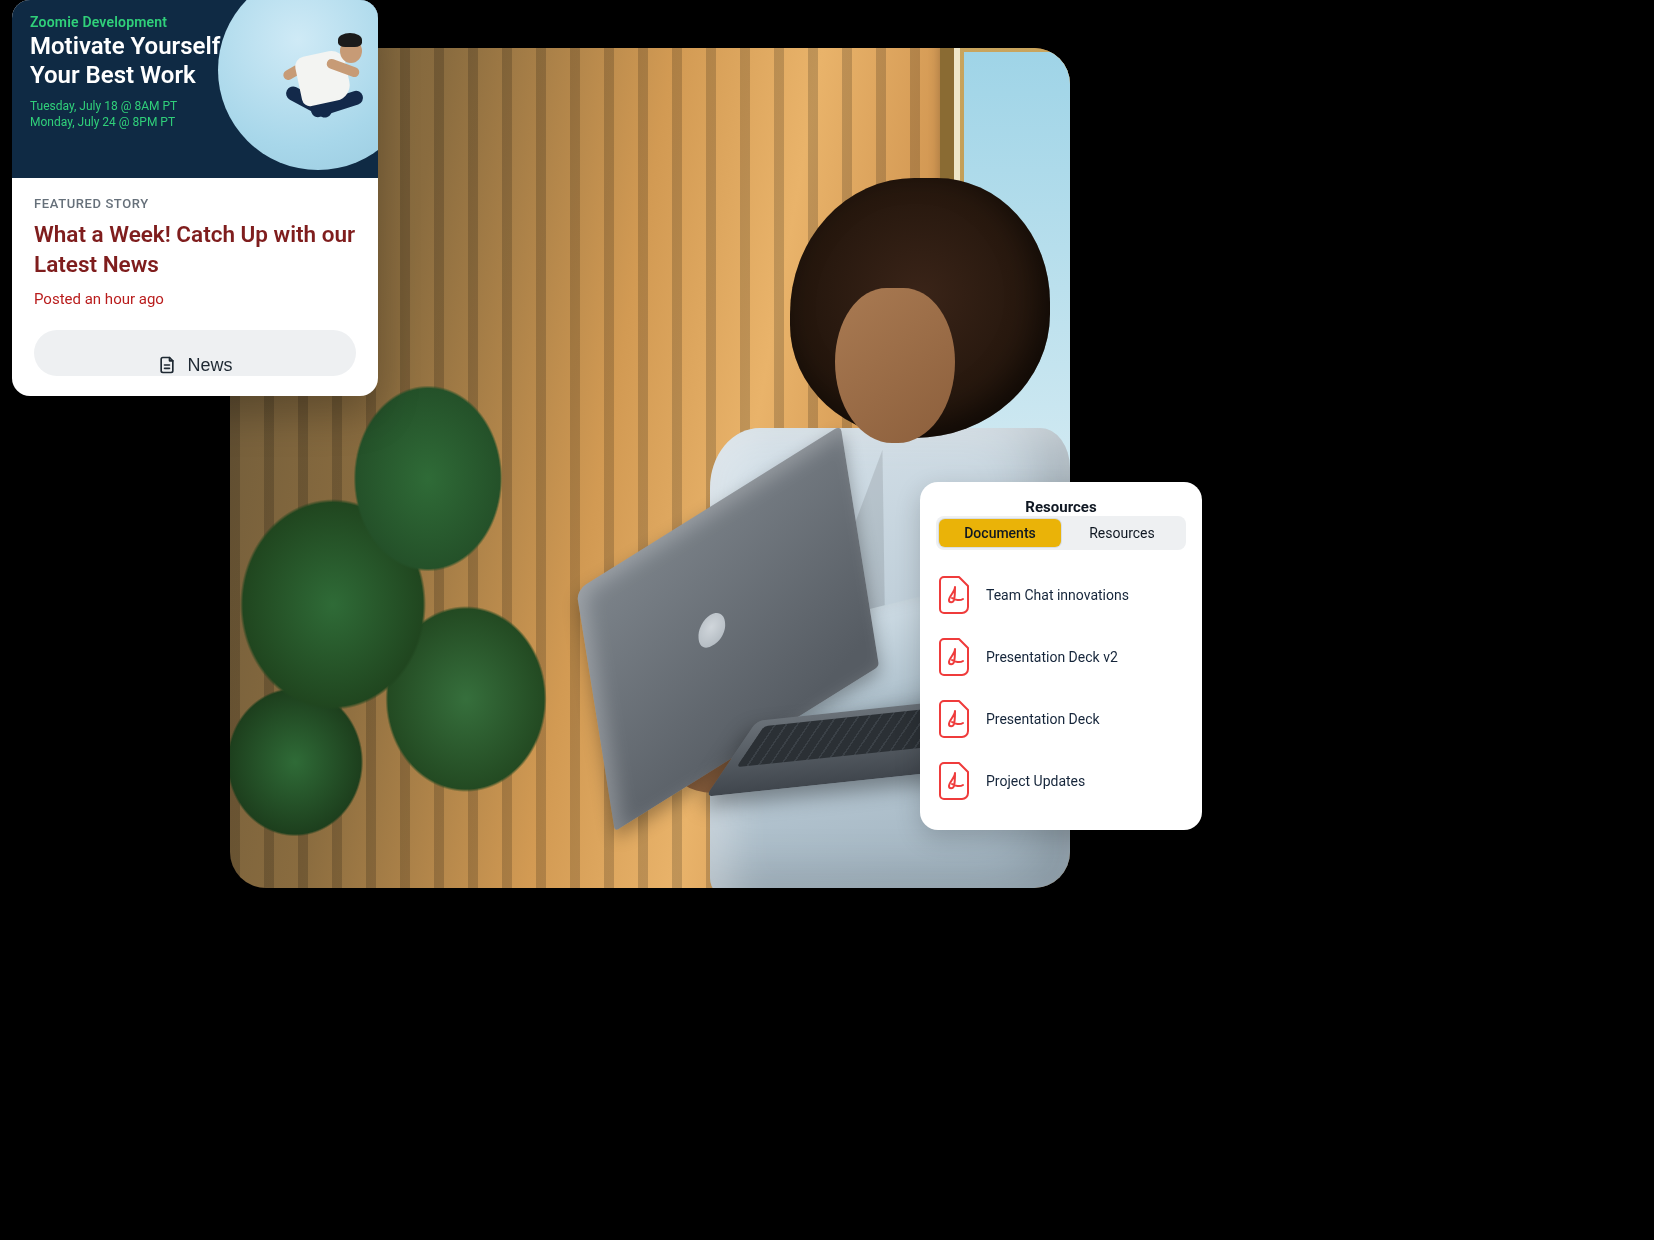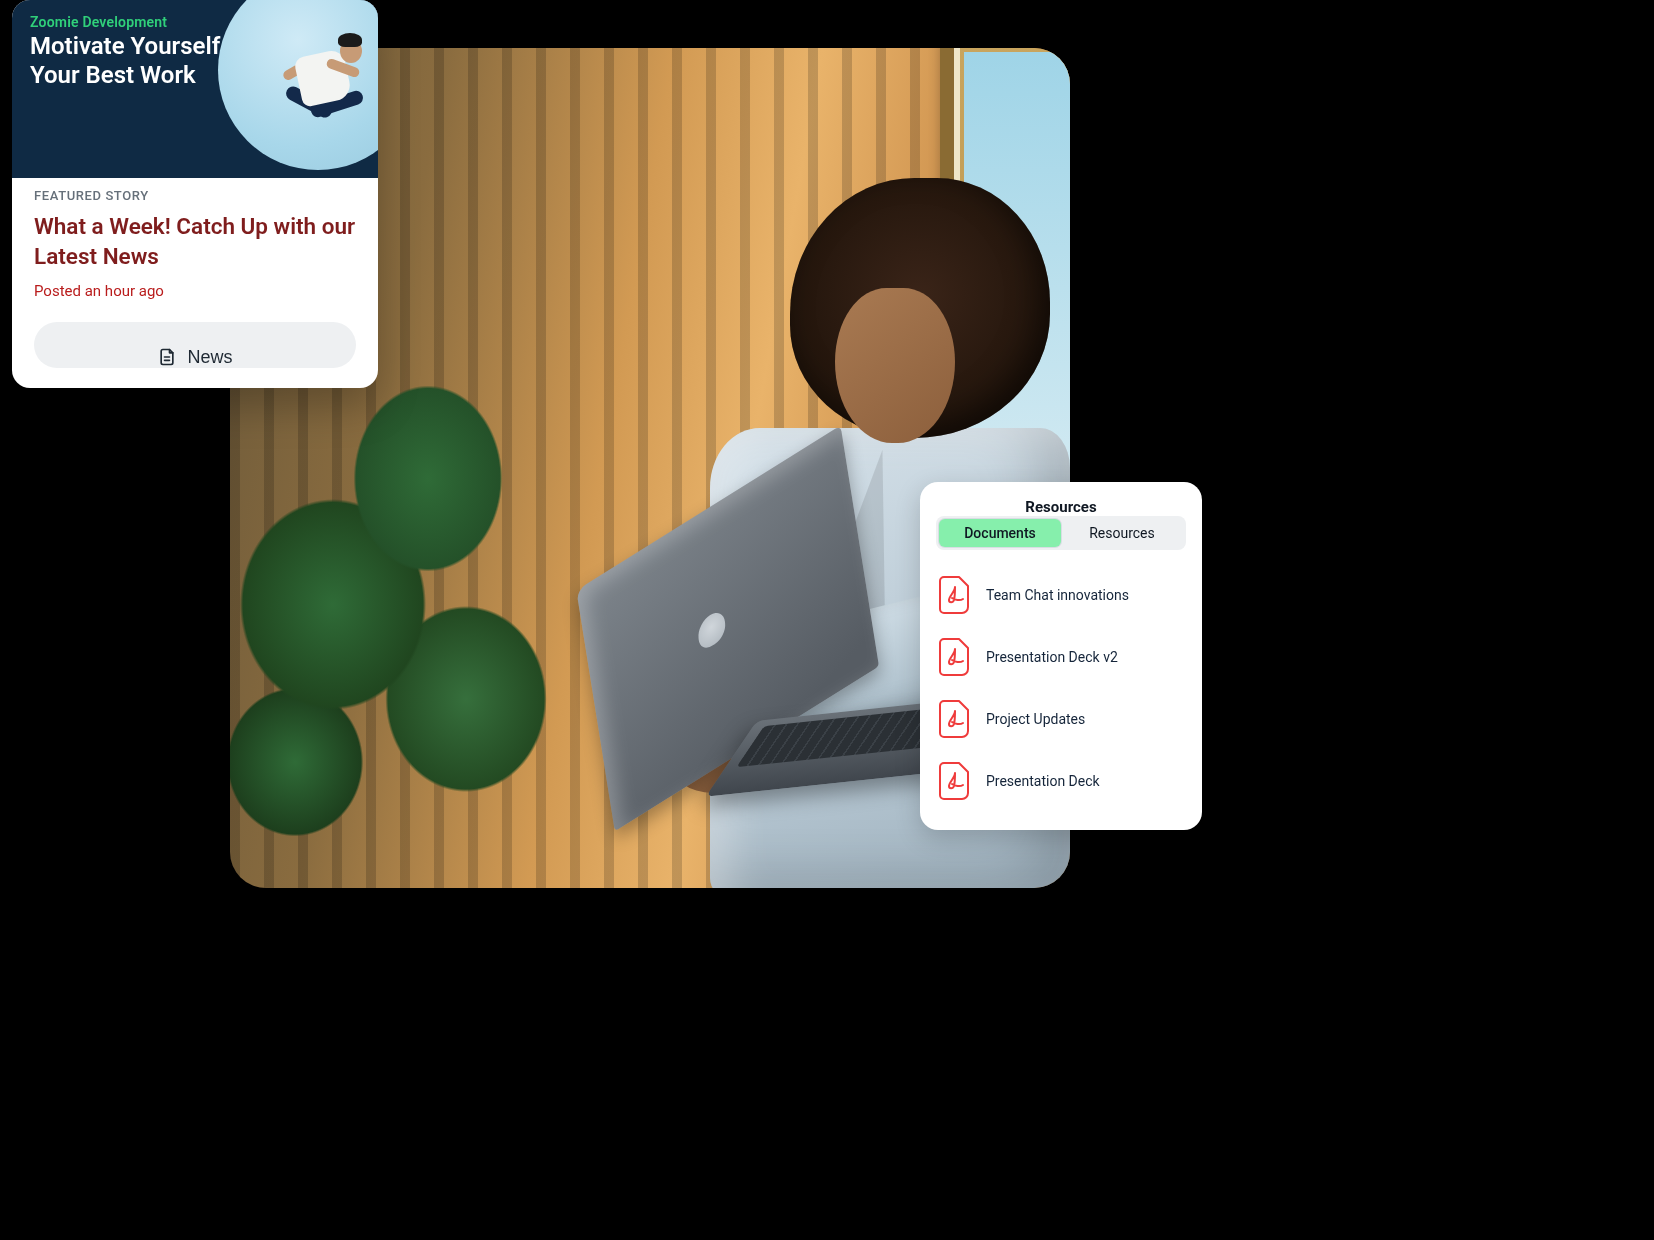--- a/index.html
+++ b/index.html
@@ -308,21 +308,21 @@
       position: absolute;
       left: 62px;
       top: 72px;
       width: 54px;
       height: 14px;
       background: #13294a;
       border-radius: 8px;
       transform: rotate(-18deg);
     }
     .feature-body {
-      padding: 10px 22px 20px;
+      padding: 18px 22px 20px;
     }
     .feature-eyebrow {
       font-size: 13px;
       letter-spacing: 0.6px;
       color: #66707a;
       font-weight: 500;
     }
     .feature-headline {
       margin-top: 8px;
       color: #7f1d1d;
@@ -384,21 +384,21 @@
       flex: 1;
       text-align: center;
       font-size: 14px;
       padding: 6px 0;
       border-radius: 6px;
       color: #0f1722;
       cursor: pointer;
       user-select: none;
     }
     .segment.active {
-      background: #86efac;
+      background: #eab308;
       box-shadow: 0 0 0 1px #d8dde3;
       font-weight: 500;
     }
     .doc-row {
       display: flex;
       align-items: center;
       gap: 14px;
       padding: 11px 2px;
       cursor: pointer;
       border-radius: 8px;
@@ -437,20 +437,24 @@
         <div class="laptop-base"></div>
         <div class="laptop-keys"></div>
       </div>
     </div>
   </div>
 
   <div class="feature-card">
     <div class="feature-hero">
       <div class="feature-brand">Zoomie Development</div>
       <div class="feature-title">Motivate Yourself to Do Your Best Work</div>
+      <div class="feature-dates">
+        <div class="feature-date">Tuesday, July 18 @ 8AM PT</div>
+        <div class="feature-date">Monday, July 24 @ 8PM PT</div>
+      </div>
       <div class="hero-circle">
         <div class="runner">
           <div class="leg1"></div>
           <div class="leg2"></div>
           <div class="arm2"></div>
           <div class="torso"></div>
           <div class="arm1"></div>
           <div class="head"></div>
           <div class="hairr"></div>
         </div>
@@ -501,27 +505,27 @@
       <span class="doc-name">Presentation Deck v2</span>
     </div>
 
     <div class="doc-row">
       <span class="pdf-icon">
         <svg viewBox="0 0 34 40" width="34" height="40" fill="none" stroke="#ef3b3b" stroke-width="2" stroke-linejoin="round">
           <path d="M6 2h15l9 9v21a6 6 0 0 1-6 6H6a4 4 0 0 1-4-4V6a4 4 0 0 1 4-4z"></path>
           <path d="M17 12c0 5 -6 9 -6 13 0 3 4 3 5 0 1 -4 1 -11 1 -13z M14 23c3 2 8 3 11 1" stroke-linecap="round"></path>
         </svg>
       </span>
-      <span class="doc-name">Project Updates</span>
+      <span class="doc-name">Presentation Deck</span>
     </div>
 
     <div class="doc-row">
       <span class="pdf-icon">
         <svg viewBox="0 0 34 40" width="34" height="40" fill="none" stroke="#ef3b3b" stroke-width="2" stroke-linejoin="round">
           <path d="M6 2h15l9 9v21a6 6 0 0 1-6 6H6a4 4 0 0 1-4-4V6a4 4 0 0 1 4-4z"></path>
           <path d="M17 12c0 5 -6 9 -6 13 0 3 4 3 5 0 1 -4 1 -11 1 -13z M14 23c3 2 8 3 11 1" stroke-linecap="round"></path>
         </svg>
       </span>
-      <span class="doc-name">Presentation Deck</span>
+      <span class="doc-name">Project Updates</span>
     </div>
   </div>
 
 </div>
 
 </body></html>

